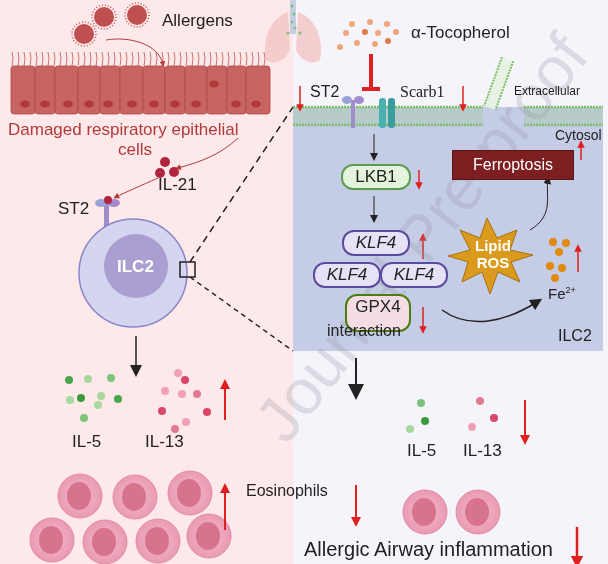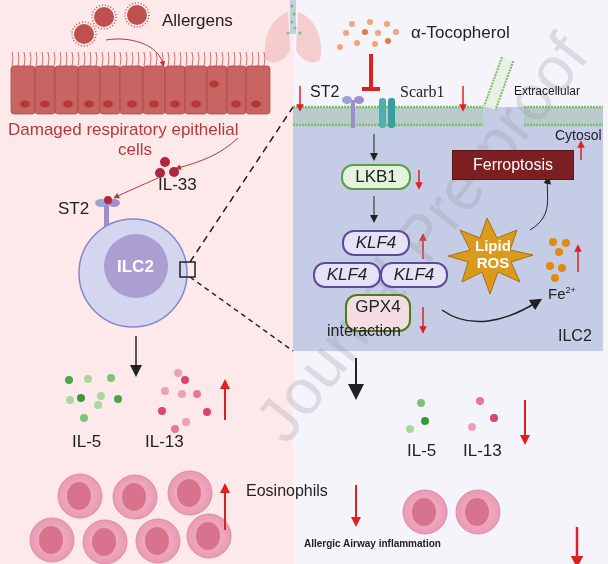--- a/index.html
+++ b/index.html
@@ -249,21 +249,21 @@
       <ellipse cx="477" cy="512" rx="12" ry="14"></ellipse>
     </g>
   <line x1="577" y1="527" x2="577" y2="562" stroke="#e02020" stroke-width="2.5" marker-end="url(#ah-trend)"></line>
 </svg>
 
 <div class="abs watermark">Journal Pre-proof</div>
 
 <div class="abs txt" style="left:162px;top:11px;font-size:17px;">Allergens</div>
 <div class="abs txt" style="left:8px;top:120px;font-size:17px;color:#b23a3a;text-align:center;">Damaged respiratory epithelial</div>
 <div class="abs txt" style="left:118px;top:140px;font-size:17px;color:#b23a3a;">cells</div>
-<div class="abs txt" style="left:158px;top:175px;font-size:17px;">IL-33</div>
+<div class="abs txt" style="left:158px;top:175px;font-size:17px;">IL-21</div>
 <div class="abs txt" style="left:58px;top:199px;font-size:17px;">ST2</div>
 <div class="abs txt" style="left:117px;top:257px;font-size:17px;color:#fff;font-weight:bold;">ILC2</div>
 <div class="abs txt" style="left:72px;top:432px;font-size:17px;">IL-5</div>
 <div class="abs txt" style="left:145px;top:432px;font-size:17px;">IL-13</div>
 <div class="abs txt" style="left:246px;top:482px;font-size:16px;">Eosinophils</div>
 
 <div class="abs txt" style="left:411px;top:23px;font-size:17px;">α-Tocopherol</div>
 <div class="abs txt" style="left:310px;top:83px;font-size:16px;">ST2</div>
 <div class="abs txt" style="left:400px;top:83px;font-size:16px;font-family:Liberation Serif, serif;">Scarb1</div>
 <div class="abs txt" style="left:514px;top:84px;font-size:12px;">Extracellular</div>
@@ -279,13 +279,13 @@
 <div class="abs ferro">Ferroptosis</div>
 <div class="abs txt" style="left:475px;top:237px;font-size:15px;color:#fff;font-weight:bold;text-align:center;line-height:17px;">
   <div>Lipid</div>
   <div>ROS</div>
 </div>
 <div class="abs txt" style="left:548px;top:285px;font-size:15px;"><span>Fe</span><sup style="font-size:9px;">2+</sup></div>
 <div class="abs txt" style="left:558px;top:327px;font-size:16px;">ILC2</div>
 
 <div class="abs txt" style="left:407px;top:441px;font-size:17px;">IL-5</div>
 <div class="abs txt" style="left:463px;top:441px;font-size:17px;">IL-13</div>
-<div class="abs txt" style="left:304px;top:538px;font-size:10px;font-weight:bold;">Allergic Airway inflammation</div>
+<div class="abs txt" style="left:304px;top:538px;font-size:20px;font-weight:normal;">Allergic Airway inflammation</div>
 
 </body></html>

